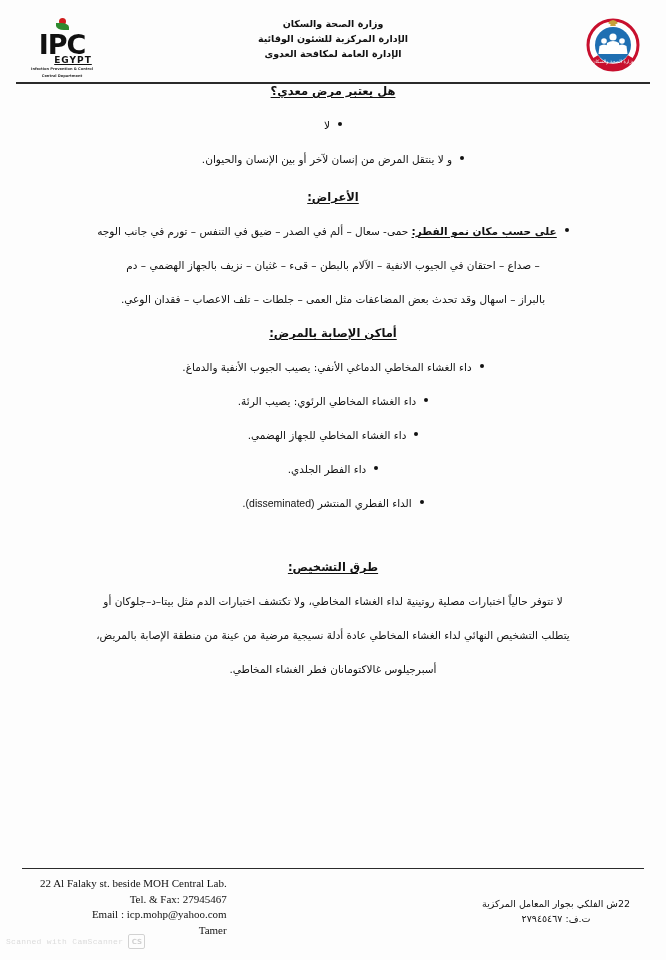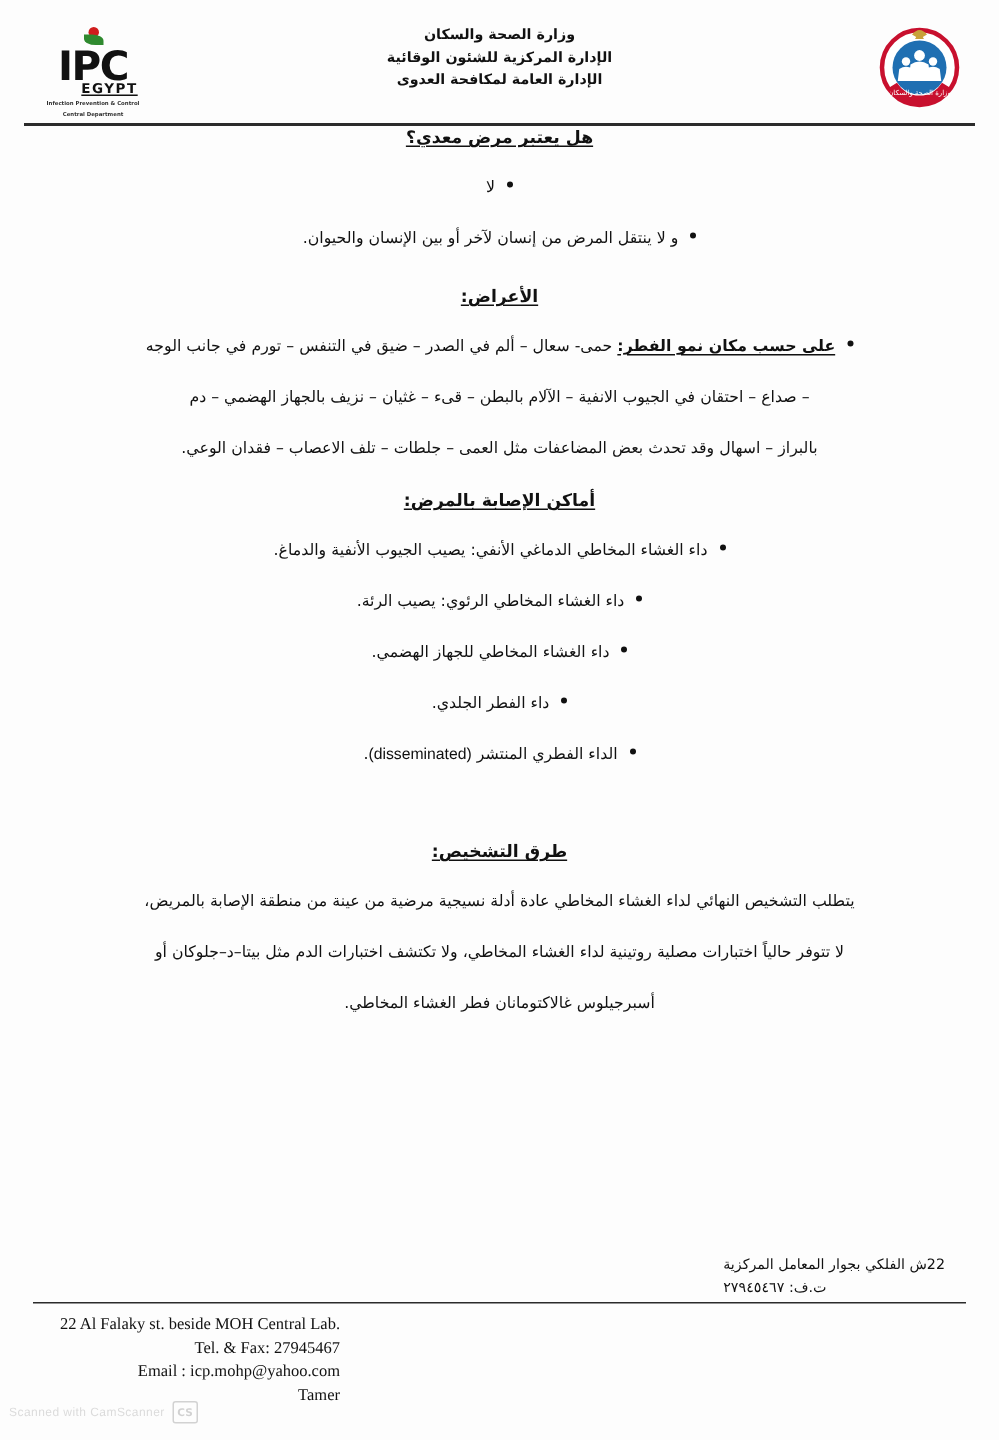--- a/index.html
+++ b/index.html
@@ -205,23 +205,23 @@
     direction: ltr;
     text-align: right;
     font-family: "Liberation Serif", serif;
     font-size: 11px;
     line-height: 15.5px;
     color: #111;
   }
   .footer-ar {
     position: absolute;
     right: 36px;
-    top: 836px;
+    top: 896px;
     direction: rtl;
-    text-align: left;
+    text-align: center;
     font-family: "DejaVu Sans", sans-serif;
     font-size: 9.5px;
     line-height: 15px;
     color: #111;
   }
   .watermark {
     position: absolute;
     left: 6px;
     top: 934px;
     display: flex;
@@ -237,21 +237,21 @@
     font-family: "DejaVu Sans", sans-serif;
     font-size: 7px;
     font-weight: bold;
     color: #6d6d6d;
     display: flex;
     align-items: center;
     justify-content: center;
     direction: ltr;
   }
   .wm-text {
-    font-family: Liberation Sans, sans-serif;
+    font-family: Liberation Mono, monospace;
     font-size: 8px;
     color: #8d8d8d;
     letter-spacing: 0.3px;
     direction: ltr;
   }
 </style>
 </head>
 <body>
 
 <div class="page">
@@ -341,22 +341,22 @@
       </li>
       <li class="li-center">
         <span class="bullet"></span><span>الداء الفطري المنتشر </span><span class="ltr-inline">(disseminated)</span><span>.</span>
       </li>
     </ul>
 
     <div class="spacer-40"></div>
 
     <div class="sec-head">طرق التشخيص:</div>
     <div class="spacer-10"></div>
+    <div class="para">لا تتوفر حالياً اختبارات مصلية روتينية لداء الغشاء المخاطي، ولا تكتشف اختبارات الدم مثل بيتا–د–جلوكان أو</div>
     <div class="para">يتطلب التشخيص النهائي لداء الغشاء المخاطي عادة أدلة نسيجية مرضية من عينة من منطقة الإصابة بالمريض،</div>
-    <div class="para">لا تتوفر حالياً اختبارات مصلية روتينية لداء الغشاء المخاطي، ولا تكتشف اختبارات الدم مثل بيتا–د–جلوكان أو</div>
     <div class="para">أسبرجيلوس غالاكتومانان فطر الغشاء المخاطي.</div>
   </div>
 
   <div class="hr-foot"></div>
 
   <div class="footer-en">
     <div>22 Al Falaky st. beside MOH Central Lab.</div>
     <div>Tel. &amp; Fax: 27945467</div>
     <div>Email : icp.mohp@yahoo.com</div>
     <div>Tamer</div>

